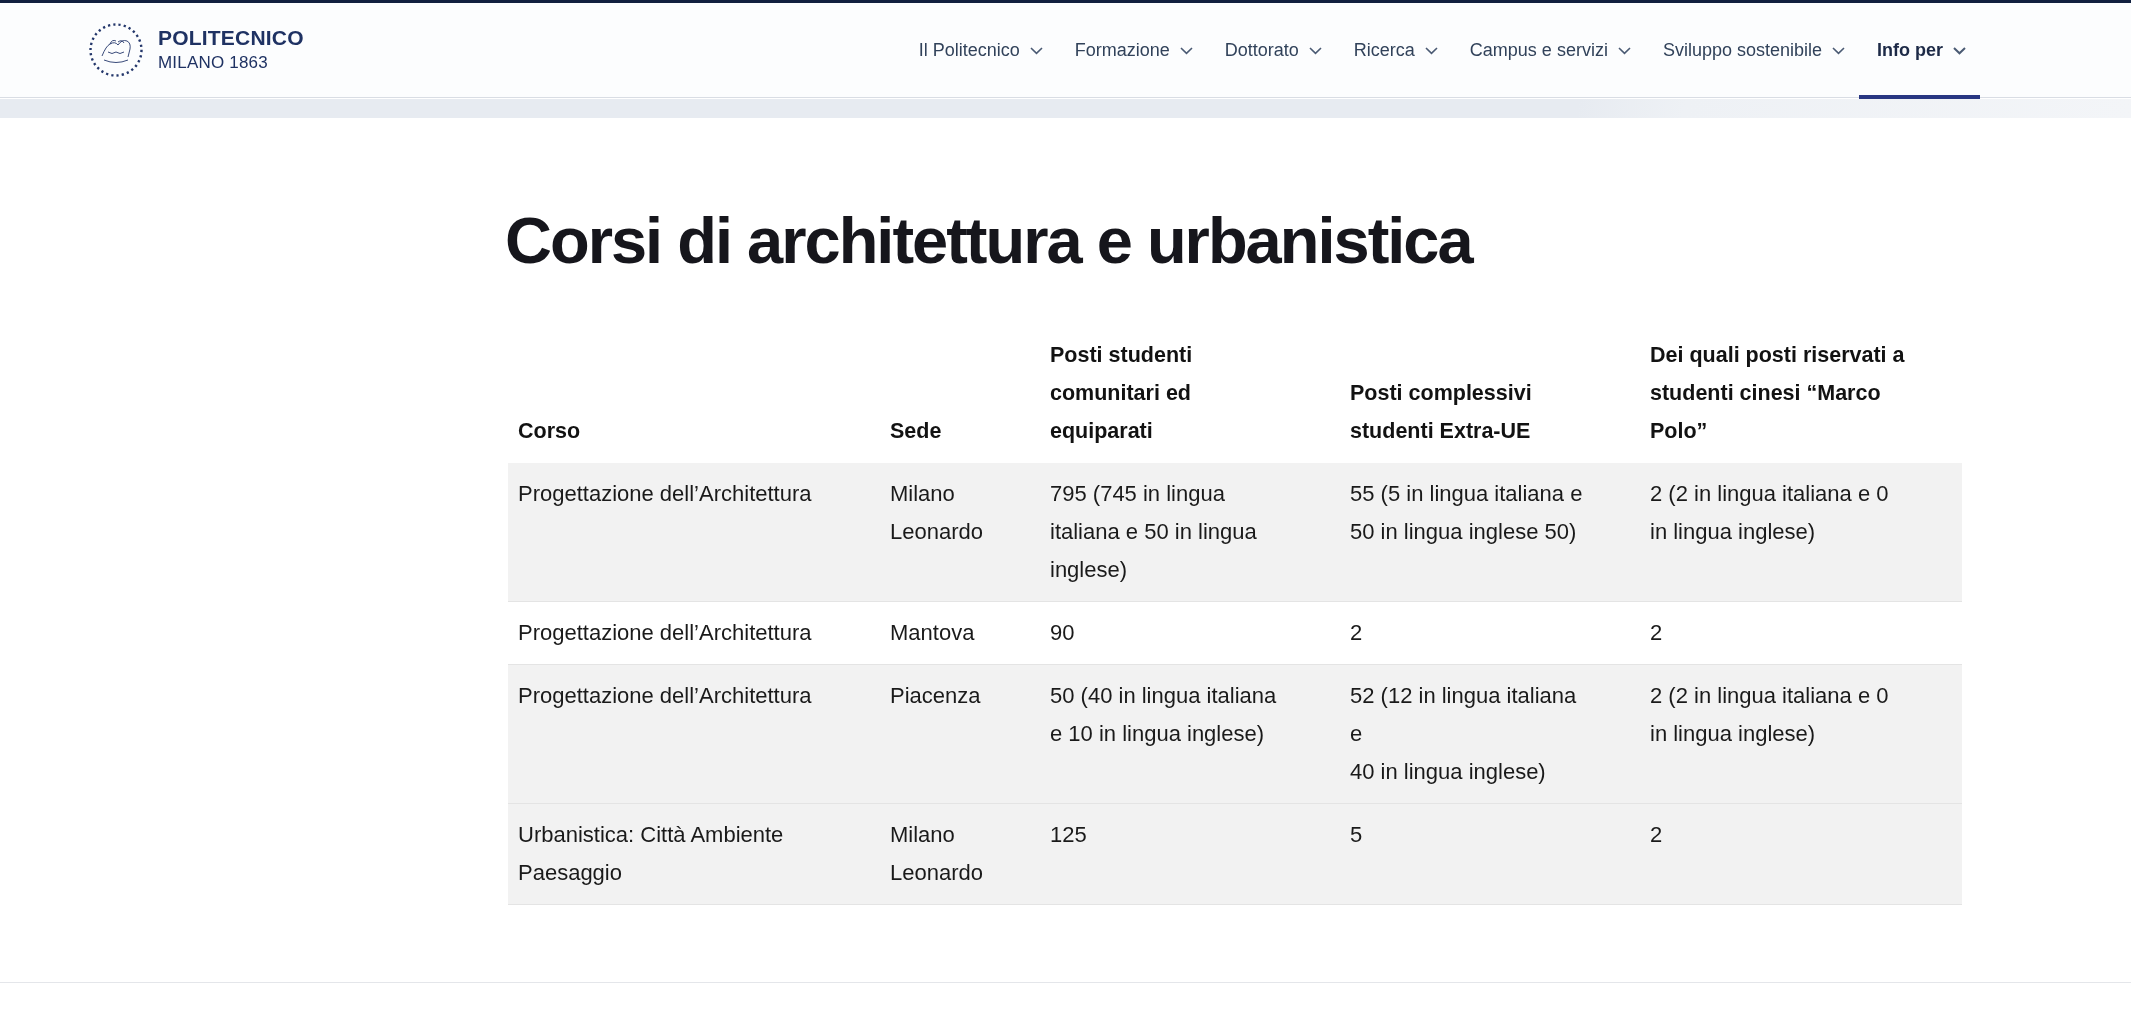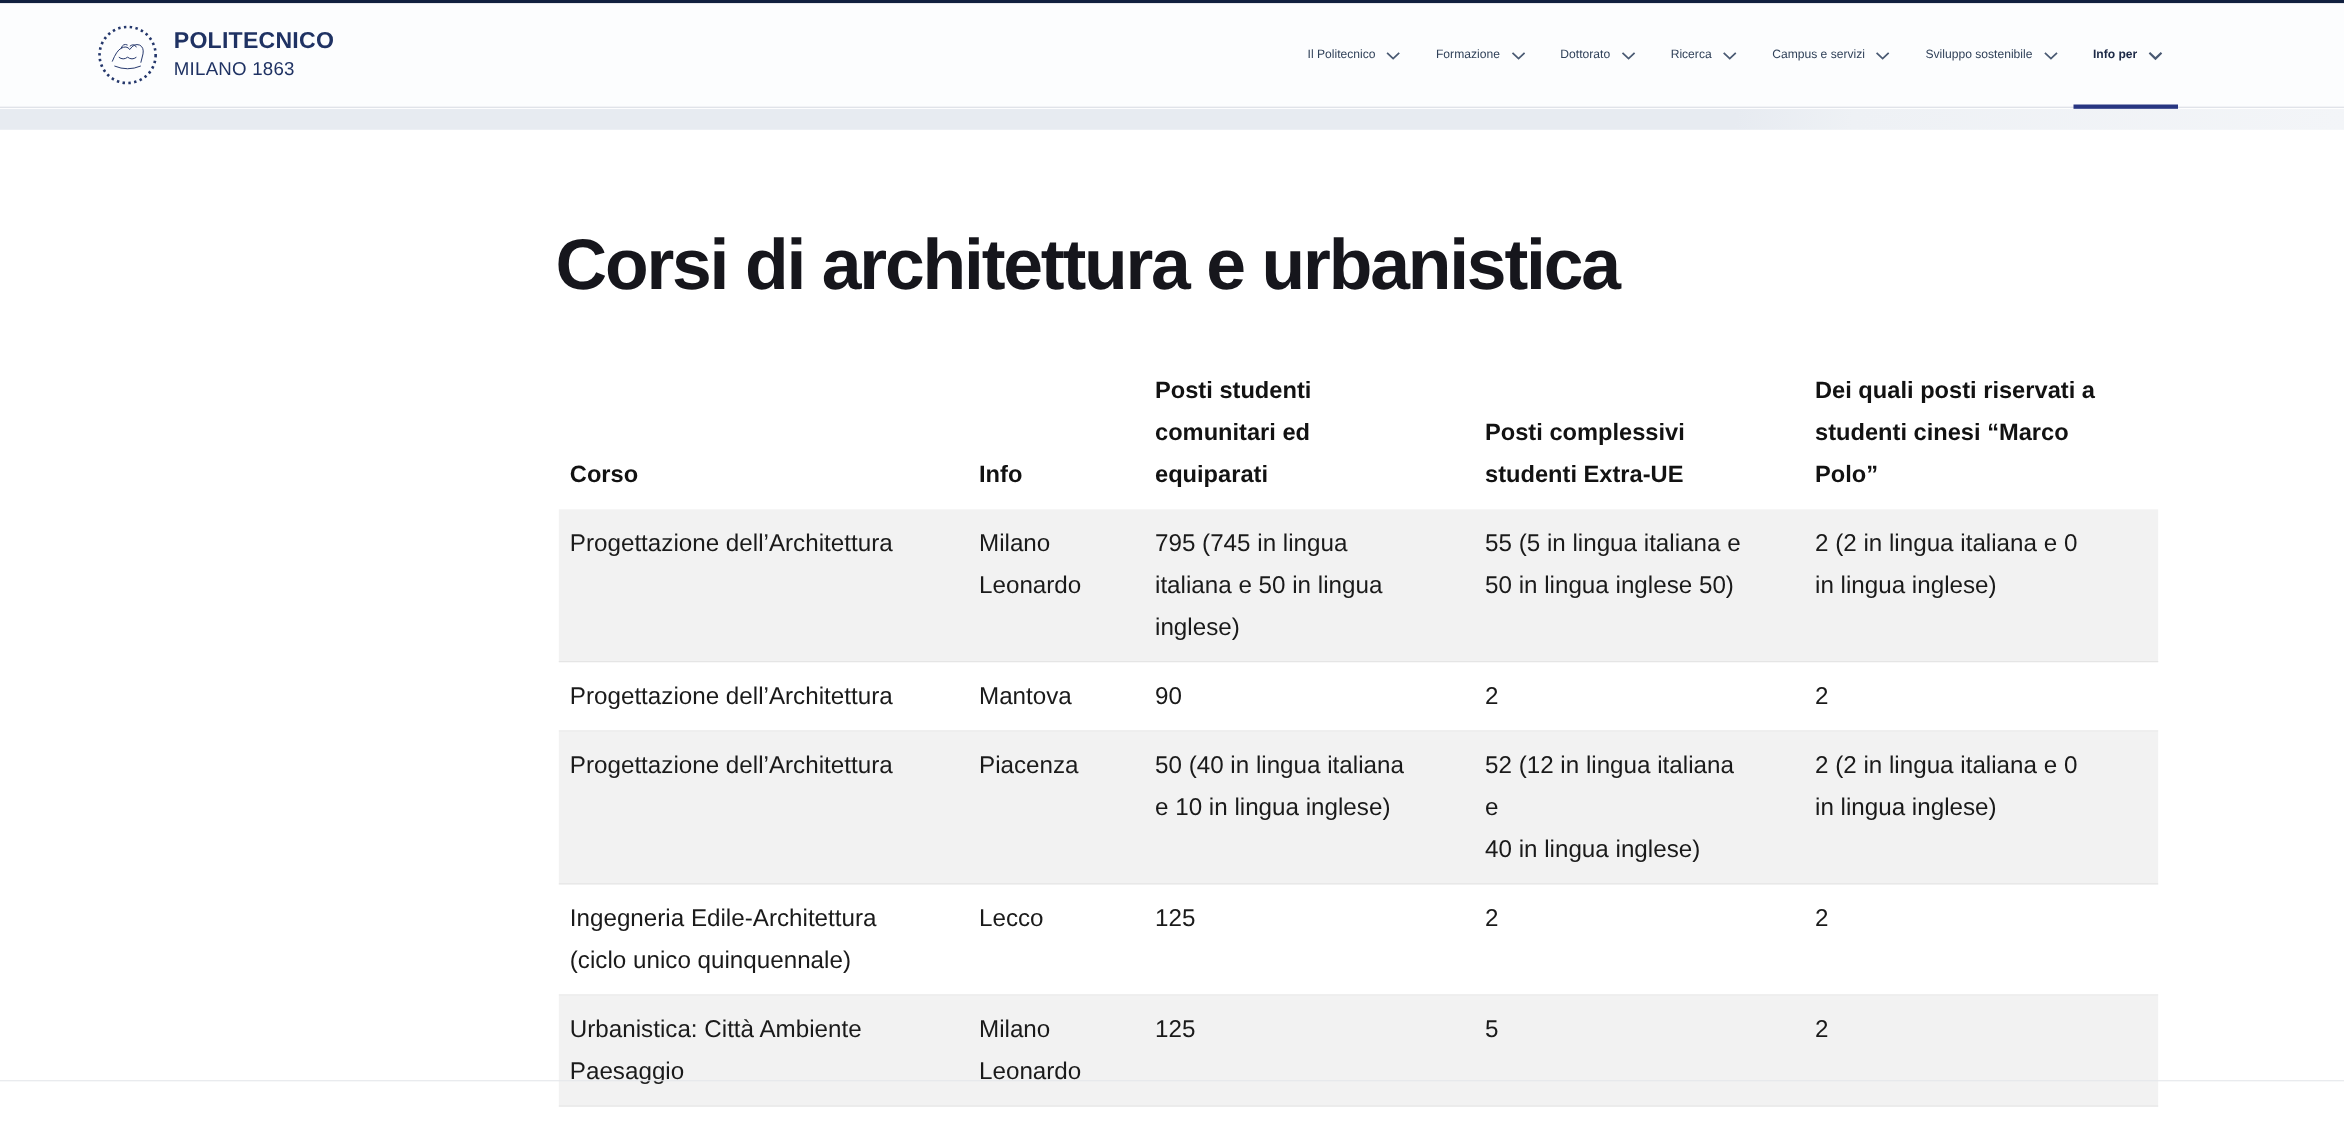--- a/index.html
+++ b/index.html
@@ -14,21 +14,21 @@
     display:flex;align-items:center;box-sizing:border-box;
     padding-left:88px;padding-right:165px;
   }
   .logo{display:flex;align-items:center;gap:14px;cursor:pointer;}
   .logo-text{display:flex;flex-direction:column;line-height:25px;color:#1f3263;letter-spacing:.2px;}
   .logo-l1{font-weight:700;font-size:21px;}
   .logo-l2{font-weight:400;font-size:17px;}
   nav{margin-left:auto;display:flex;align-items:center;gap:32px;height:95px;}
   .nav-item{
     position:relative;display:flex;align-items:center;gap:10px;height:95px;
-    font-size:11px;color:#31425a;cursor:pointer;white-space:nowrap;
+    font-size:18px;color:#31425a;cursor:pointer;white-space:nowrap;
   }
   .nav-item .chev{color:#4a5a73;margin-top:2px;}
   .nav-item.active{font-weight:700;color:#1d2a47;}
   .nav-item.active::after{
     content:"";position:absolute;left:-18px;right:-14px;bottom:-1px;height:4px;background:#283682;
   }
   .band{
     position:absolute;left:0;top:99px;width:100%;height:19px;
     background:linear-gradient(100deg,#e7ebf1 0%,#e7ebf1 74%,#eef1f5 79%,#f3f5f8 100%);
   }
@@ -129,21 +129,21 @@
   <colgroup>
     <col style="width:372px">
       <col style="width:160px">
       <col style="width:300px">
       <col style="width:300px">
       <col style="width:322px">
   </colgroup>
   <thead>
     <tr>
       <th>Corso</th>
-      <th>Info</th>
+      <th>Sede</th>
       <th>Posti studenti
 comunitari ed
 equiparati</th>
       <th>Posti complessivi
 studenti Extra-UE</th>
       <th>Dei quali posti riservati a
 studenti cinesi “Marco
 Polo”</th>
     </tr>
   </thead>
@@ -170,28 +170,20 @@
     <tr class="striped">
       <td>Progettazione dell’Architettura</td>
       <td>Piacenza</td>
       <td>50 (40 in lingua italiana
 e 10 in lingua inglese)</td>
       <td>52 (12 in lingua italiana e
 40 in lingua inglese)</td>
       <td>2 (2 in lingua italiana e 0
 in lingua inglese)</td>
     </tr>
-    <tr>
-      <td>Ingegneria Edile-Architettura
-(ciclo unico quinquennale)</td>
-      <td>Lecco</td>
-      <td>125</td>
-      <td>2</td>
-      <td>2</td>
-    </tr>
     <tr class="striped">
       <td>Urbanistica: Città Ambiente
 Paesaggio</td>
       <td>Milano
 Leonardo</td>
       <td>125</td>
       <td>5</td>
       <td>2</td>
     </tr>
   </tbody>

